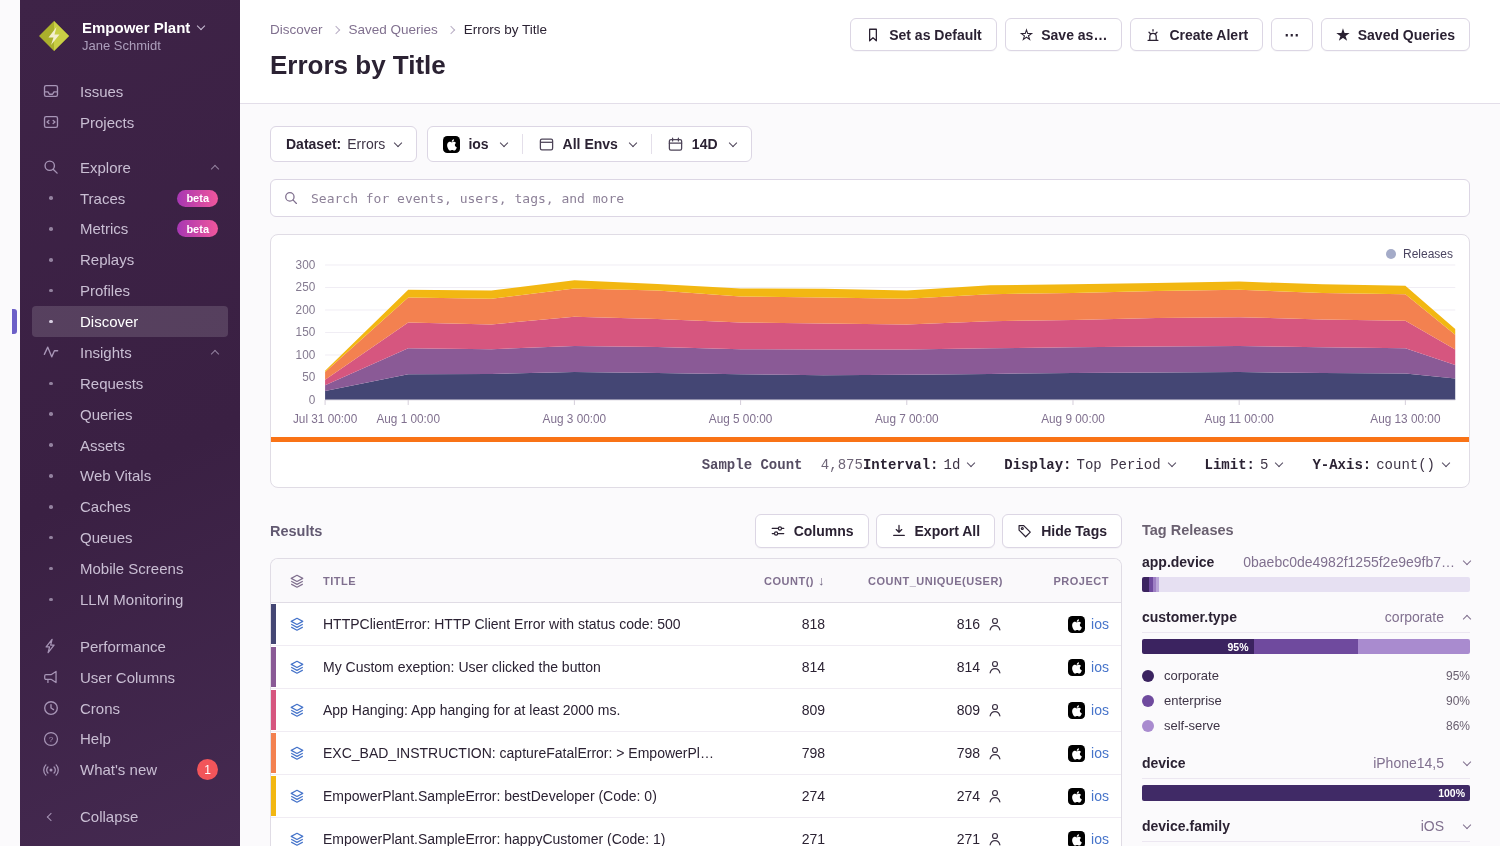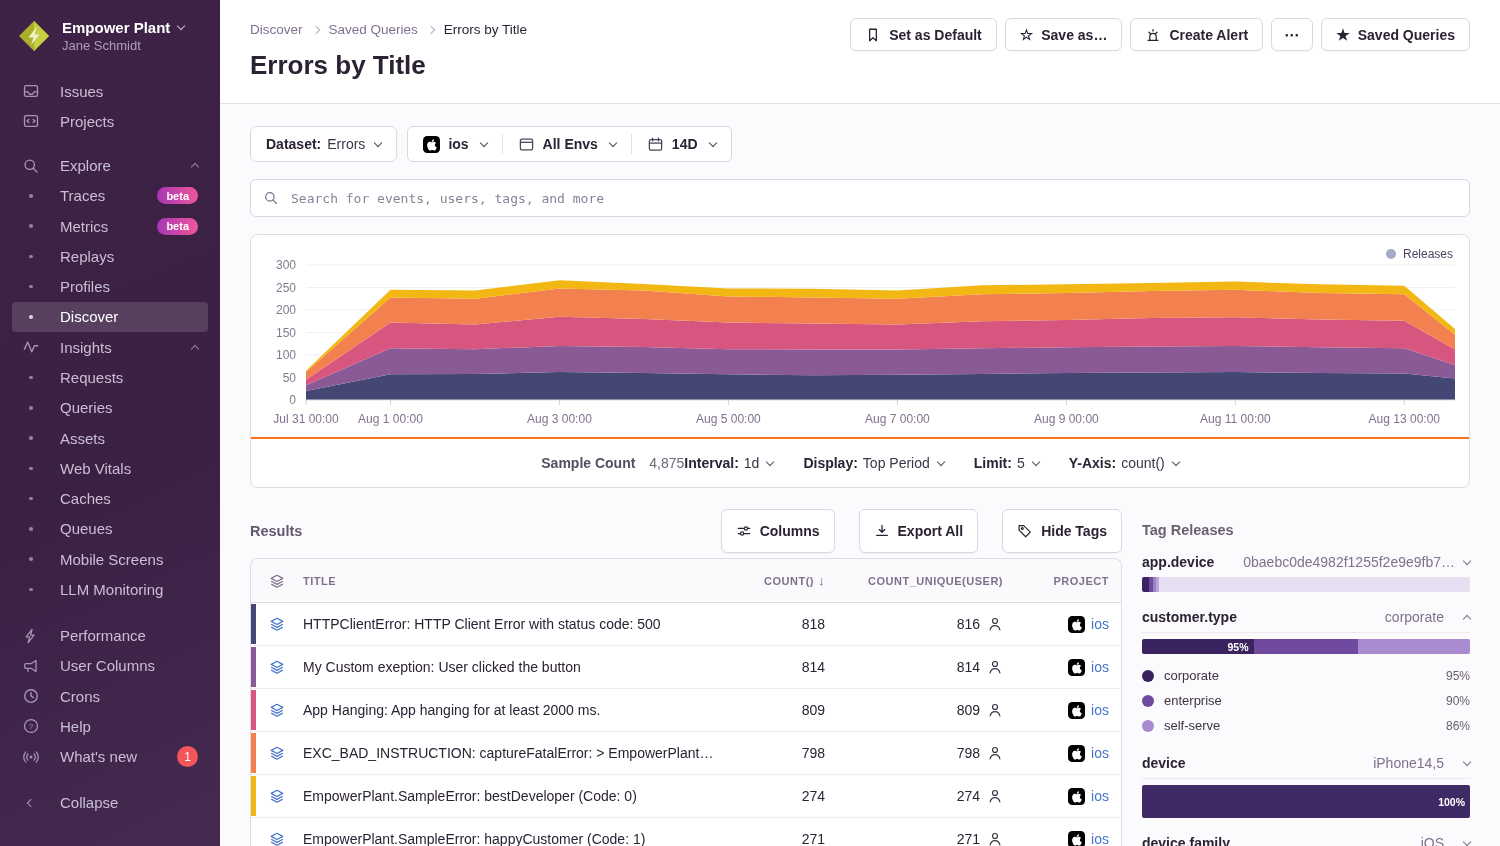--- a/index.html
+++ b/index.html
@@ -3,21 +3,21 @@
 <meta charset="utf-8">
 <style>
   * { box-sizing: border-box; }
   html,body { margin:0; width:1500px; height:846px; overflow:hidden;
     font-family:"Liberation Sans", sans-serif; background:#fbfafc; color:#2b2233; }
   .app { display:flex; width:1500px; height:846px; }
 
   
   .sidebar { flex:0 0 220px; width:220px; height:846px;
     background:linear-gradient(155deg,#3e2347 0%,#3a2043 55%,#452a51 100%);
-    color:#c9bed3; display:flex; flex-direction:column; padding:10px 0 28px; }
+    color:#c9bed3; display:flex; flex-direction:column; padding:10px 0 14px;margin-left:20px; }
   .org { display:flex; gap:10px; align-items:center; padding:8px 14px 14px 16px; cursor:pointer; }
   .org-logo { width:36px; height:36px; flex:0 0 36px; }
   .org-name { font-size:15px; font-weight:700; color:#fff; display:flex; align-items:center; }
   .org-user { font-size:13px; color:#ad9fbc; margin-top:2px; }
   .nav-item { display:flex; align-items:center; height:31px; margin:0 12px; padding:0 10px 0 8px;
     border-radius:4px; font-size:15px; color:#c9bed3; cursor:pointer; position:relative; }
   .nav-item .nicon { width:22px; margin-right:18px; display:flex; justify-content:center; align-items:center; color:#a795b6; }
   .nav-item.active { background:rgba(255,255,255,.14); color:#fff; }
   .nav-item.active::before { content:''; position:absolute; left:-20px; top:3px; width:5px; height:25px;
     background:#6c5fc7; border-radius:0 3px 3px 0; }
@@ -74,36 +74,36 @@
     font-family:"DejaVu Sans Mono", monospace; font-size:13px; color:#2b2233; }
   .searchbar input::placeholder { color:#8d8198; }
 
   
   .card { background:#fff; border:1px solid #e0dce5; border-radius:8px; margin-bottom:26px; }
   .chart-area { position:relative; height:202px; }
   .legend { position:absolute; top:12px; right:16px; display:flex; align-items:center; gap:7px;
     font-size:12px; color:#4a4460; cursor:pointer; }
   .ldot { width:10px; height:10px; border-radius:50%; }
   #chart-svg { position:absolute; inset:0; width:100%; height:100%; }
-  .chart-footer { border-top:2px solid #f97316; height:50px; display:flex; align-items:center;
-    justify-content:center; padding:0 20px; font-size:14px; }
+  .chart-footer { border-top:5px solid #f97316; height:50px; display:flex; align-items:center;
+    justify-content:flex-end; padding:0 20px; font-size:14px;font-family:Liberation Mono, monospace; }
   .sc-l { font-weight:700; color:#564d63; margin-right:10px; }
   .sc-v { color:#6e6577; }
   .cf-controls { display:flex; gap:30px; align-items:center; }
   .cf { display:flex; align-items:center; gap:5px; cursor:pointer; }
   .cf-l { font-weight:700; color:#2b2233; }
   .cf-v { color:#3e3446; }
   .cf .chev { color:#564d63; margin-left:3px; }
 
   
   .bottom { display:flex; gap:20px; }
   .results { flex:1; min-width:0; }
   .results-head { display:flex; align-items:center; margin-bottom:10px; height:34px; }
   .r-title { font-size:14.5px; font-weight:700; color:#625971; }
-  .results-head .btn { margin-left:24px; height:44px; }
+  .results-head .btn { margin-left:7px; height:34px; }
   .results-head .btn:first-of-type { margin-left:auto; }
   .table { background:#fff; border:1px solid #e0dce5; border-bottom:none; border-radius:8px 8px 0 0; overflow:hidden; }
   .thead { display:flex; align-items:center; height:44px; background:#faf9fb; border-bottom:1px solid #e0dce5;
     font-size:11px; font-weight:700; color:#80708f; letter-spacing:.5px; }
   .c-icon { width:52px; display:flex; justify-content:center; flex:0 0 52px; }
   .c-title { flex:1; min-width:0; overflow:hidden; text-overflow:ellipsis; white-space:nowrap; }
   .c-count { width:110px; flex:0 0 110px; display:flex; justify-content:flex-end; align-items:center; gap:4px; }
   .c-unique { width:178px; flex:0 0 178px; display:flex; justify-content:flex-end; align-items:center; gap:7px; }
   .c-project { width:118px; flex:0 0 118px; display:flex; justify-content:flex-end; align-items:center; gap:6px; padding-right:12px; }
   .sort-arrow { font-size:13px; color:#6f6380; }
@@ -119,21 +119,21 @@
   .tags { flex:0 0 328px; width:328px; }
   .tag-title { font-size:14.5px; font-weight:700; color:#6a6070; margin:8px 0 16px; }
   .tag-sec { margin-bottom:17px; }
   .tag-head { display:flex; align-items:center; font-size:14px; padding-bottom:7px; cursor:pointer; }
   .tag-head.ruled { border-bottom:1px solid #ece7f1; margin-bottom:6px;gap:11px; }
   .tk { font-weight:700; color:#2b2233; white-space:nowrap; }
   .tv { margin-left:auto; color:#80708f; padding-left:10px; min-width:0; overflow:hidden;
     white-space:nowrap; text-align:right; }
   .tag-head .chev { color:#80708f; margin-left:9px; flex:0 0 auto; }
   .tag-bar { display:flex; height:15px; border-radius:2px; overflow:hidden; }
-  .tag-bar.tall { height:33px; }
+  .tag-bar.tall { height:16px; }
   .bar-seg { height:100%; position:relative; }
   .bar-seg span { position:absolute; right:5px; top:50%; transform:translateY(-50%);
     color:#fff; font-size:10.5px; font-weight:700; }
   .tag-items { margin-top:9px; }
   .tag-item { display:flex; align-items:center; height:25px; font-size:13px; color:#3e3446; }
   .tdot { width:12px; height:12px; border-radius:50%; margin-right:10px; flex:0 0 12px; }
   .tpct { margin-left:auto; font-size:12px; color:#6a6070; }
   svg.ic { display:block; }
 </style>
 </head>

